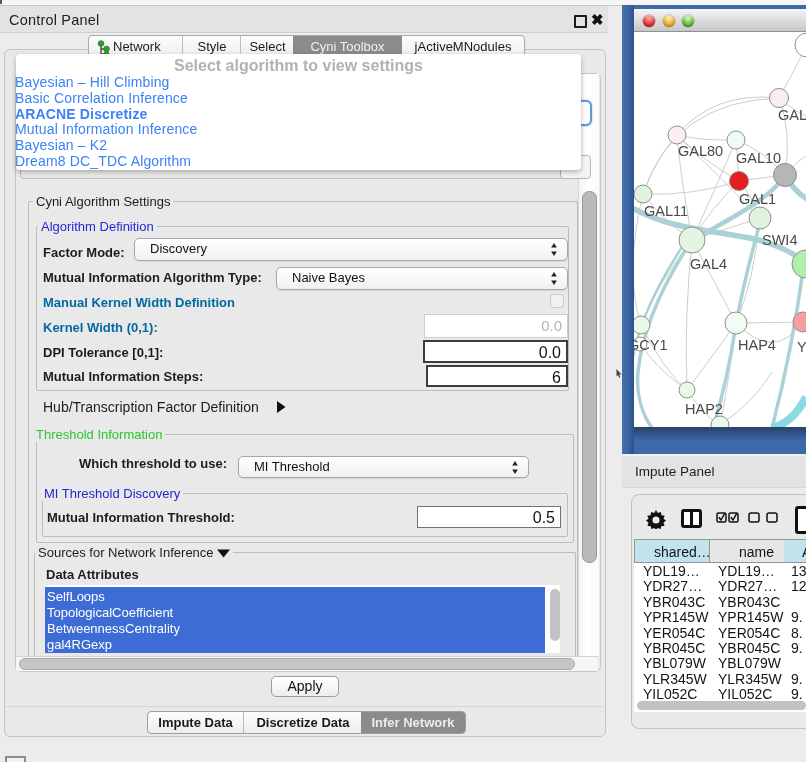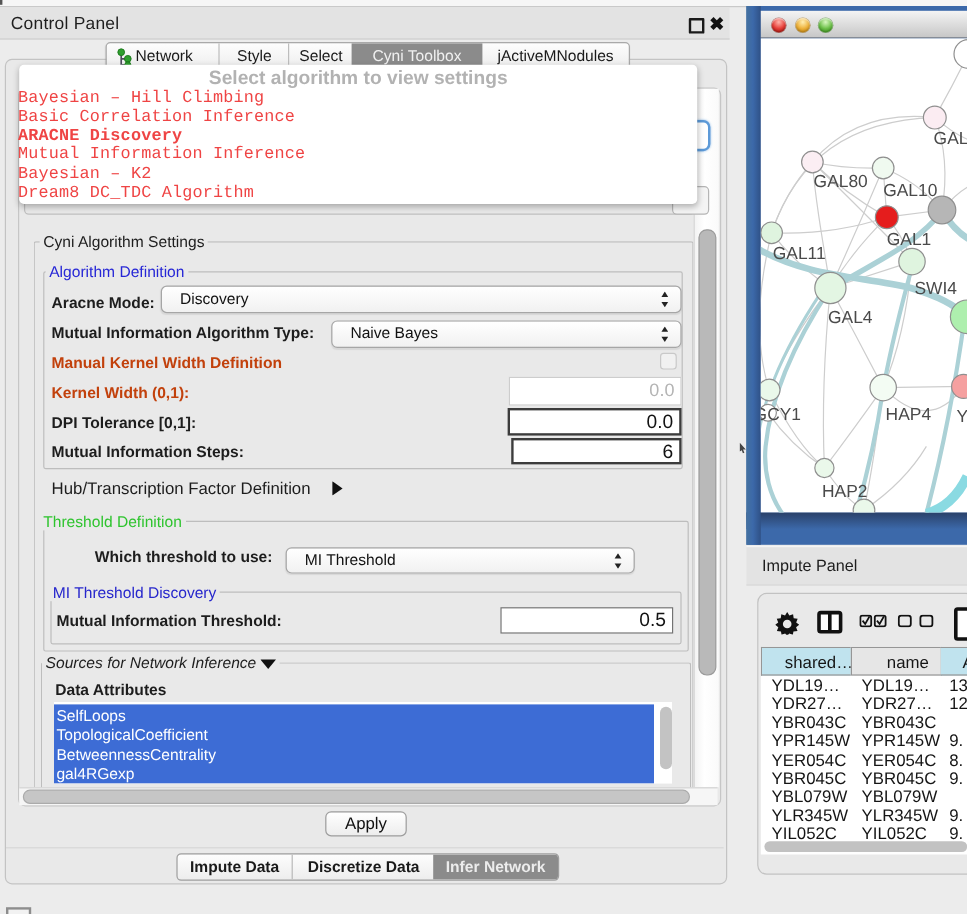--- a/index.html
+++ b/index.html
@@ -1,21 +1,21 @@
 <!DOCTYPE html>
 <html><head>
 <meta charset="utf-8">
 <style>
   html,body{margin:0;padding:0;}
   body{width:806px;height:762px;overflow:hidden;background:#ececec;
        font-family:"Liberation Sans",sans-serif;}
   #page{position:relative;width:806px;height:762px;}
   .abs{position:absolute;}
   .lbl{position:absolute;font-weight:bold;font-size:13px;color:#1d1d1d;white-space:nowrap;}
-  .lbl.dis{color:#c2410c;}
+  .lbl.dis{color:#0369a1;}
   .grp{position:absolute;border:1px solid #bdbdbd;border-radius:2px;}
   .grplbl{position:absolute;background:#e9e9e9;padding:0 3px;font-size:13px;white-space:nowrap;}
   .combo{position:absolute;background:linear-gradient(#ffffff,#f1f1f1);
          border:1px solid #a6a6a6;border-radius:5px;font-size:13px;color:#111;
          box-shadow:0 1px 1px rgba(0,0,0,0.08);}
   .combo .ct{position:absolute;left:15px;top:2px;}
   .arrows{position:absolute;right:9px;top:4px;width:8px;height:13px;}
   .field{position:absolute;background:#fff;font-size:16px;color:#131313;text-align:right;}
   .fval{position:absolute;right:5px;top:2px;}
 </style>
@@ -38,21 +38,21 @@
   <div class="abs" style="left:20px;top:140px;width:557px;height:37px;border:1px solid #bfbfbf;border-radius:4px;"></div>
   <div class="abs" style="left:575px;top:100px;width:13px;height:22px;border:2px solid #5d9ad8;border-radius:6px;background:#fff;box-shadow:0 0 2px #7fb0e2;z-index:2;"></div>
   <div class="abs" style="left:560px;top:155px;width:29px;height:22px;border:1px solid #b5b5b5;border-radius:4px;background:#f4f4f4;z-index:2;"></div>
 
   <div class="grp" style="left:28px;top:201px;width:548px;height:460px;border-bottom:none;"></div>
   <div class="grplbl" style="left:33px;top:194px;color:#1d1d1d;">Cyni Algorithm Settings</div>
 
   <div class="grp" style="left:36px;top:226px;width:531px;height:163px;"></div>
   <div class="grplbl" style="left:38px;top:219px;color:#2727d6;">Algorithm Definition</div>
 
-  <div class="lbl" style="left:43px;top:245px;">Aracne Mode:</div>
+  <div class="lbl" style="left:43px;top:245px;">Factor Mode:</div>
   <div class="combo" style="left:134px;top:238px;width:432px;height:21px;text-decoration:underline;">
     <span class="ct">Discovery</span>
     <svg class="arrows" viewBox="0 0 8 13">
         <path d="M4 0 L6.8 4.4 L1.2 4.4 Z" fill="#222"></path>
         <path d="M4 13 L6.8 8.6 L1.2 8.6 Z" fill="#222"></path>
       </svg>
   </div>
 
   <div class="lbl" style="left:43px;top:270px;">Mutual Information Algorithm Type:</div>
   <div class="combo" style="left:276px;top:267px;width:290px;height:21px;">
@@ -80,41 +80,41 @@
   <div class="field" style="left:426px;top:365px;width:138px;height:18px;border:2px solid #3c3c3c;">
       <span class="fval">6</span>
     </div>
 
   <div class="abs" style="left:43px;top:399px;font-size:14px;color:#1d1d1d;white-space:nowrap;">Hub/Transcription Factor Definition</div>
   <svg class="abs" style="left:276px;top:401px;" width="10" height="12" viewBox="0 0 10 12">
       <path d="M1 0 L9.5 6 L1 12 Z" fill="#111"></path>
     </svg>
 
   <div class="grp" style="left:36px;top:434px;width:536px;height:107px;"></div>
-  <div class="grplbl" style="left:33px;top:427px;color:#2fc42f;">Threshold Definition</div>
+  <div class="grplbl" style="left:33px;top:427px;color:#2fc42f;">Threshold Information</div>
 
   <div class="lbl" style="left:79px;top:456px;">Which threshold to use:</div>
   <div class="combo" style="left:238px;top:456px;width:289px;height:20px;">
     <span class="ct">MI Threshold</span>
     <svg class="arrows" viewBox="0 0 8 13">
         <path d="M4 0 L6.8 4.4 L1.2 4.4 Z" fill="#222"></path>
         <path d="M4 13 L6.8 8.6 L1.2 8.6 Z" fill="#222"></path>
       </svg>
   </div>
 
   <div class="grp" style="left:42px;top:493px;width:524px;height:42px;"></div>
   <div class="grplbl" style="left:41px;top:486px;color:#2626cc;">MI Threshold Discovery</div>
 
   <div class="lbl" style="left:47px;top:510px;">Mutual Information Threshold:</div>
   <div class="field" style="left:417px;top:506px;width:142px;height:20px;border:1px solid #737373;">
       <span class="fval">0.5</span>
     </div>
 
   <div class="grp" style="left:34px;top:552px;width:540px;height:108px;border-bottom:none;"></div>
-  <div class="grplbl" style="left:35px;top:545px;color:#1d1d1d;font-style:italic;">Sources for Network Inference <svg style="vertical-align:-1px;" width="13" height="9" viewBox="0 0 13 9">
+  <div class="grplbl" style="left:35px;top:545px;color:#1d1d1d;">Sources for Network Inference <svg style="vertical-align:-1px;" width="13" height="9" viewBox="0 0 13 9">
         <path d="M0 0.5 L13 0.5 L6.5 8.5 Z" fill="#111"></path>
       </svg></div>
 
   <div class="lbl" style="left:46px;top:567px;">Data Attributes</div>
   <div class="abs" style="left:45px;top:585px;width:515px;height:68px;background:#fff;overflow:hidden;">
     <div style="position:absolute;left:0;top:2px;width:500px;height:66px;background:#3d6cd5;"></div>
     <div style="position:absolute;left:2px;top:4px;font-size:13px;color:#fff;line-height:16.1px;">SelfLoops<br>TopologicalCoefficient<br>BetweennessCentrality<br>gal4RGexp</div>
     <div style="position:absolute;left:505px;top:4px;width:10px;height:52px;background:#c3c3c3;border-radius:5px;"></div>
   </div>
 
@@ -145,24 +145,24 @@
       <span style="position:absolute;left:24px;">Network</span>
     </div>
     <div style="position:absolute;left:93px;top:0;width:58px;height:22px;line-height:22px;text-align:center;border-left:1px solid #bdbdbd;">Style</div>
     <div style="position:absolute;left:151px;top:0;width:53px;height:22px;line-height:22px;text-align:center;border-left:1px solid #bdbdbd;">Select</div>
     <div style="position:absolute;left:204px;top:0;width:109px;height:22px;line-height:22px;text-align:center;background:#8b8b8b;color:#f0f0f0;">Cyni Toolbox</div>
     <div style="position:absolute;left:313px;top:0;width:122px;height:22px;line-height:22px;text-align:center;">jActiveMNodules</div>
   </div>
 
   <div class="abs" style="left:16px;top:54px;width:565px;height:116px;background:#fff;border-radius:4px;box-shadow:0 2px 5px rgba(0,0,0,0.28);z-index:5;">
     <div style="position:absolute;left:0;top:3px;width:100%;text-align:center;font-size:16px;font-weight:bold;color:#b2b2b2;">Select algorithm to view settings</div>
-    <div style="position:absolute;left:-1px;top:21px;font-size:14px;letter-spacing:0.15px;color:#ef4444;line-height:15.75px;font-family:Liberation Mono, monospace;">
+    <div style="position:absolute;left:-1px;top:21px;font-size:14px;letter-spacing:0.15px;color:#3b82f6;line-height:15.75px;">
       Bayesian – Hill Climbing<br>
       Basic Correlation Inference<br>
-      <b>ARACNE Discovery</b><br>
+      <b>ARACNE Discretize</b><br>
       Mutual Information Inference<br>
       Bayesian – K2<br>
       Dream8 DC_TDC Algorithm
     </div>
   </div>
 
   <svg class="abs" style="left:616px;top:369px;" width="6" height="9" viewBox="0 0 6 9">
       <path d="M0.5 0 L5.5 5.5 L3.2 5.5 L4.3 8.3 L3.1 8.8 L2.1 6.2 L0.5 7.3 Z" fill="#454545"></path>
     </svg>
 

